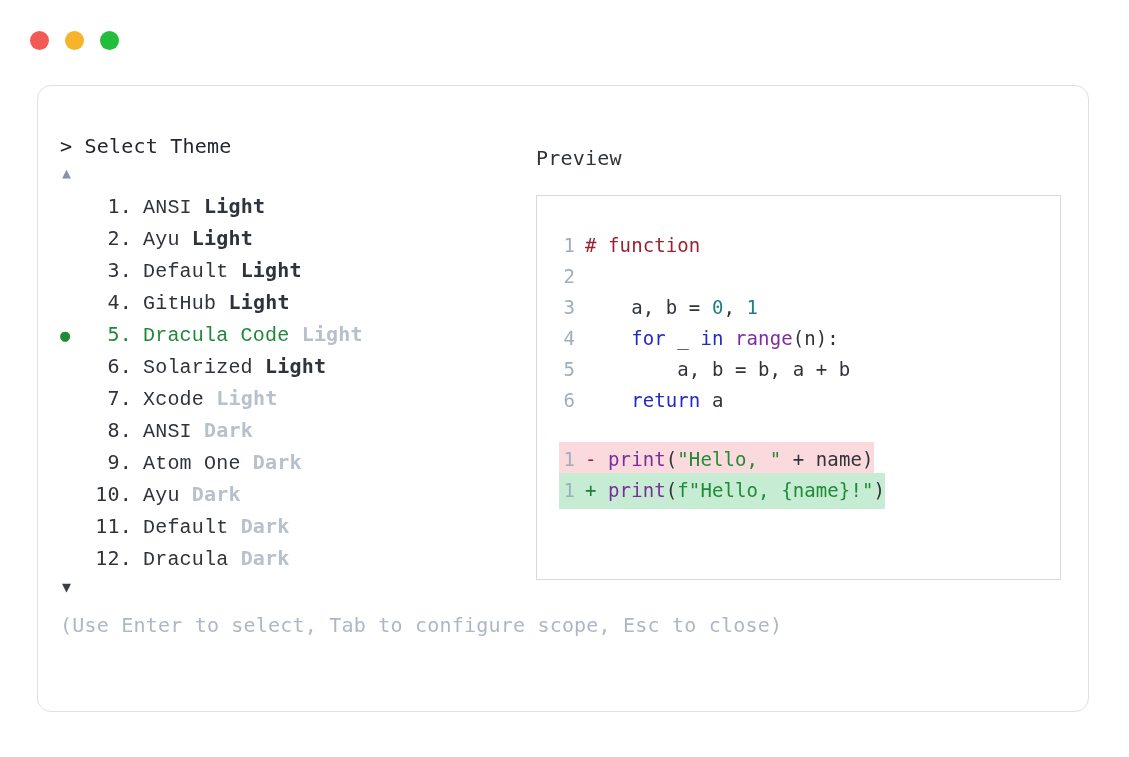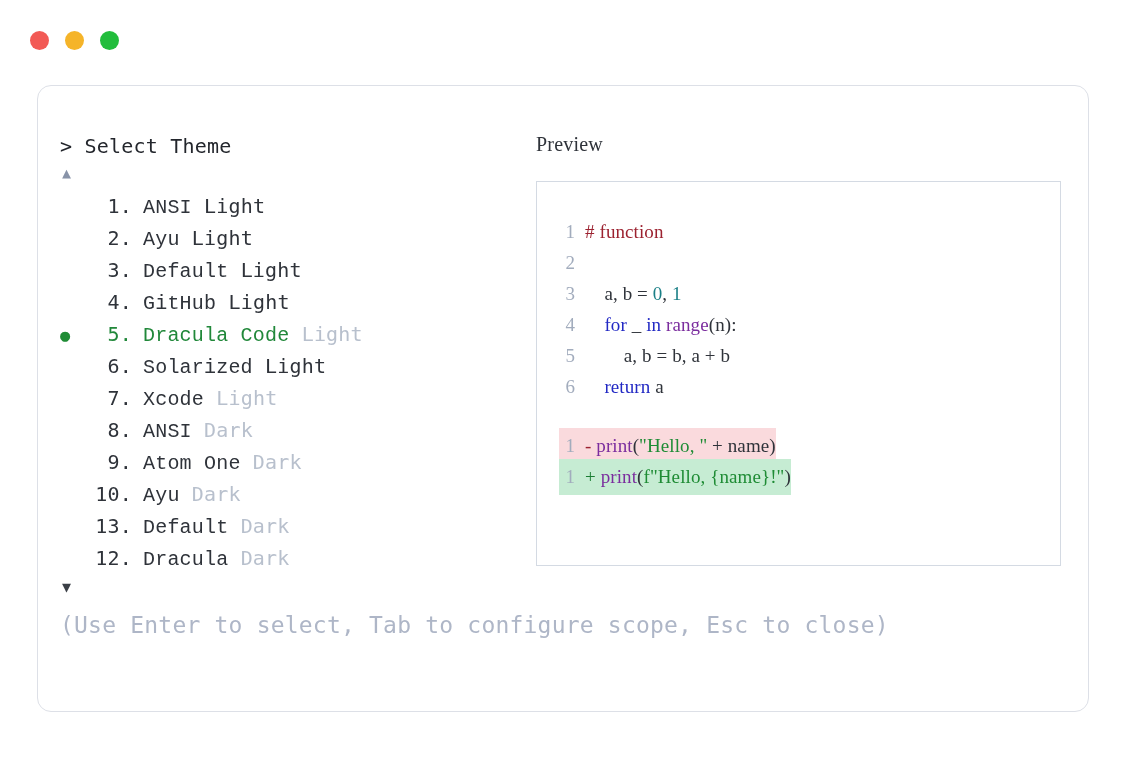--- a/index.html
+++ b/index.html
@@ -103,48 +103,48 @@
     text-align: right;
     color: #2f333a;
   }
   .name-cell {
     padding-left: 11px;
     color: #2f333a;
     font-family: Liberation Mono, monospace;
   }
   .variant-cell {
     color: #2f333a;
+    font-weight: bold;
   }
   .variant-muted {
     color: #b8c0cd;
   }
   .theme-row.selected .num-cell,
   .theme-row.selected .name-cell {
     color: #21883a;
   }
 
   
   .hint {
     position: absolute;
     left: 22px;
     top: 525px;
-    font-size: 23px;
+    font-size: 20px;
     line-height: 28px;
     letter-spacing: 0.2px;
     color: #aeb6c7;
     white-space: pre;
   }
 
   
   .right-col {
     position: absolute;
     left: 498px;
-    top: 44px;
+    top: 58px;
     width: 530px;
-    font-family: Liberation Serif, serif;
   }
   .preview-label {
     font-size: 20px;
     line-height: 28px;
     color: #2f333a;
     letter-spacing: 0.2px;
     white-space: pre;
   }
 
   .preview-box {
@@ -225,21 +225,21 @@
           <div class="theme-row"><span class="bullet-cell"></span><span class="num-cell">1.</span><span class="name-cell">ANSI</span><span class="name-cell" style="padding-left: 0px;"> </span><span class="variant-cell">Light</span></div>
           <div class="theme-row"><span class="bullet-cell"></span><span class="num-cell">2.</span><span class="name-cell">Ayu</span><span class="name-cell" style="padding-left: 0px;"> </span><span class="variant-cell">Light</span></div>
           <div class="theme-row"><span class="bullet-cell"></span><span class="num-cell">3.</span><span class="name-cell">Default</span><span class="name-cell" style="padding-left: 0px;"> </span><span class="variant-cell">Light</span></div>
           <div class="theme-row"><span class="bullet-cell"></span><span class="num-cell">4.</span><span class="name-cell">GitHub</span><span class="name-cell" style="padding-left: 0px;"> </span><span class="variant-cell">Light</span></div>
           <div class="theme-row selected"><span class="bullet-cell">●</span><span class="num-cell">5.</span><span class="name-cell">Dracula Code</span><span class="name-cell" style="padding-left: 0px;"> </span><span class="variant-cell variant-muted">Light</span></div>
           <div class="theme-row"><span class="bullet-cell"></span><span class="num-cell">6.</span><span class="name-cell">Solarized</span><span class="name-cell" style="padding-left: 0px;"> </span><span class="variant-cell">Light</span></div>
           <div class="theme-row"><span class="bullet-cell"></span><span class="num-cell">7.</span><span class="name-cell">Xcode</span><span class="name-cell" style="padding-left: 0px;"> </span><span class="variant-cell variant-muted">Light</span></div>
           <div class="theme-row"><span class="bullet-cell"></span><span class="num-cell">8.</span><span class="name-cell">ANSI</span><span class="name-cell" style="padding-left: 0px;"> </span><span class="variant-cell variant-muted">Dark</span></div>
           <div class="theme-row"><span class="bullet-cell"></span><span class="num-cell">9.</span><span class="name-cell">Atom One</span><span class="name-cell" style="padding-left: 0px;"> </span><span class="variant-cell variant-muted">Dark</span></div>
           <div class="theme-row"><span class="bullet-cell"></span><span class="num-cell">10.</span><span class="name-cell">Ayu</span><span class="name-cell" style="padding-left: 0px;"> </span><span class="variant-cell variant-muted">Dark</span></div>
-          <div class="theme-row"><span class="bullet-cell"></span><span class="num-cell">13.</span><span class="name-cell">Default</span><span class="name-cell" style="padding-left: 0px;"> </span><span class="variant-cell variant-muted">Dark</span></div>
+          <div class="theme-row"><span class="bullet-cell"></span><span class="num-cell">11.</span><span class="name-cell">Default</span><span class="name-cell" style="padding-left: 0px;"> </span><span class="variant-cell variant-muted">Dark</span></div>
           <div class="theme-row"><span class="bullet-cell"></span><span class="num-cell">12.</span><span class="name-cell">Dracula</span><span class="name-cell" style="padding-left: 0px;"> </span><span class="variant-cell variant-muted">Dark</span></div>
         </div>
 
       <div class="scroll-arrow arrow-down">▼</div>
     </div>
 
     <div class="hint">(Use Enter to select, Tab to configure scope, Esc to close)</div>
 
     <div class="right-col">
       <div class="preview-label">Preview</div>

